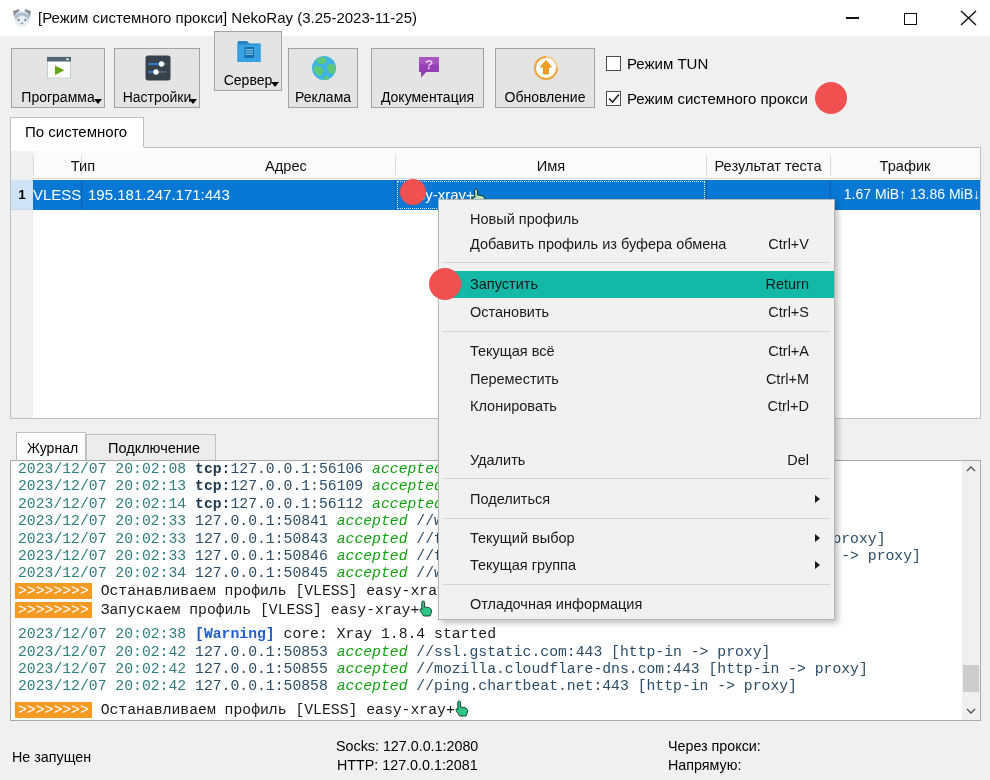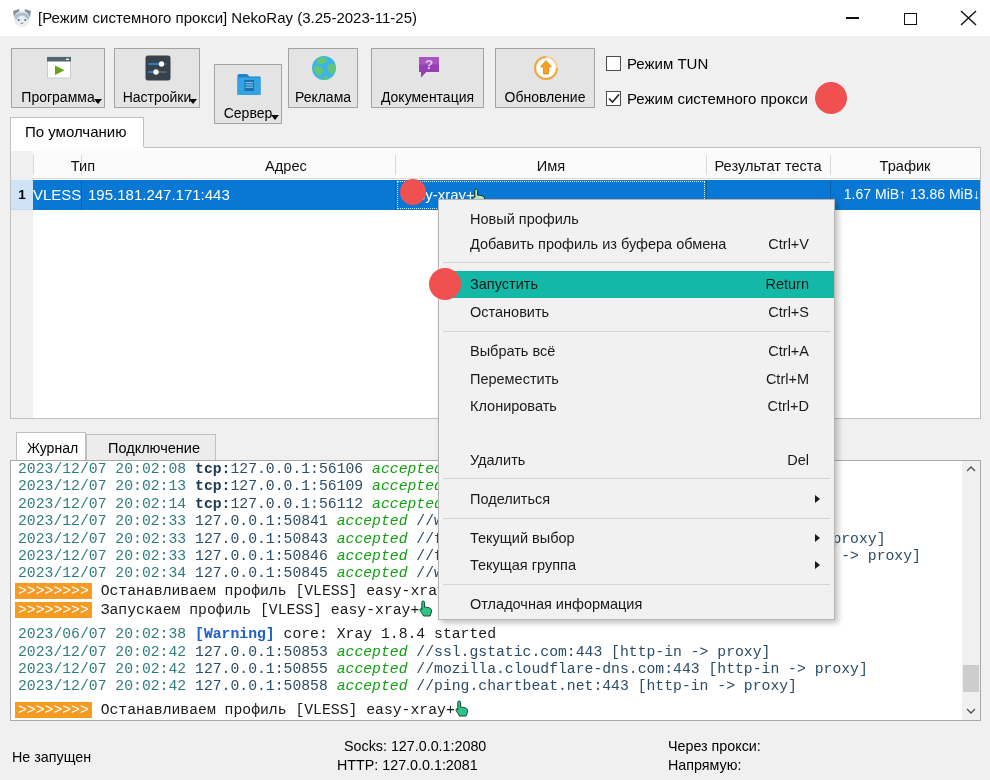--- a/index.html
+++ b/index.html
@@ -61,21 +61,21 @@
     <rect x="3.5" y="8" width="18" height="2" fill="#55606a"></rect>
     <rect x="3.5" y="8" width="12" height="2" fill="#2a7fd0"></rect>
     <circle cx="16.5" cy="9" r="2.7" fill="#fff"></circle>
     <rect x="3.5" y="16" width="18" height="2" fill="#55606a"></rect>
     <rect x="3.5" y="16" width="7" height="2" fill="#2a7fd0"></rect>
     <circle cx="11" cy="17" r="2.7" fill="#fff"></circle>
   </svg>
   <div class="lbl">Настройки</div>
   <div class="abs" style="right:2px;bottom:3px;width:0;height:0;border-top:5px solid #000;border-left:4px solid transparent;border-right:4px solid transparent;"></div>
 </div>
-<div class="tbtn" style="left:214px;top:64px;width:68px;height:60px;">
+<div class="tbtn" style="left:214px;top:31px;width:68px;height:60px;">
   <svg class="abs" style="left:21px;top:6px;" width="26" height="26" viewBox="0 0 26 26">
     <path d="M1.5 4.5 Q1.5 3 3 3 L11 3 L13.5 5.5 L24.5 5.5 L24.5 24 L1.5 24 Z" fill="#2084c4"></path>
     <path d="M1.5 6.5 L24.5 6.5 L24.5 24 L1.5 24 Z" fill="#35a3e3"></path>
     <rect x="8.5" y="9" width="9.5" height="11" fill="#1a6fae"></rect>
     <rect x="9.5" y="11" width="7.5" height="1.2" fill="#7cc4e8"></rect>
     <rect x="9.5" y="13.3" width="7.5" height="1.2" fill="#7cc4e8"></rect>
     <rect x="9.5" y="15.6" width="7.5" height="1.2" fill="#7cc4e8"></rect>
   </svg>
   <div class="lbl">Сервер</div>
   <div class="abs" style="right:2px;bottom:3px;width:0;height:0;border-top:5px solid #000;border-left:4px solid transparent;border-right:4px solid transparent;"></div>
@@ -110,21 +110,21 @@
 
 <div class="cbx" style="left:606px;top:56px;"></div>
 <div class="abs" style="left:627px;top:55px;font-size:15px;">Режим TUN</div>
 <div class="cbx" style="left:606px;top:91px;"></div>
 <svg class="abs" style="left:608px;top:93px;" width="12" height="11" viewBox="0 0 12 11">
   <path d="M1 5.5 L4.5 9 L11 1.5" stroke="#222" stroke-width="1.6" fill="none"></path>
 </svg>
 <div class="abs" style="left:627px;top:90px;font-size:15px;">Режим системного прокси</div>
 
 <div class="abs" style="left:10px;top:117px;width:134px;height:31px;background:#fff;border:1px solid #c0c0c0;border-bottom:none;"></div>
-<div class="abs" style="left:25px;top:123px;font-size:15px;">По умолчанию</div>
+<div class="abs" style="left:25px;top:123px;font-size:15px;">По системного</div>
 
 <div class="abs" style="left:10px;top:147px;width:971px;height:272px;background:#fff;border:1px solid #c0c0c0;"></div>
 <div class="abs" style="left:11px;top:147px;width:133px;height:1px;background:#fff;"></div>
 
 <div class="abs" style="left:11px;top:151px;width:22px;height:267px;background:#f0f0f0;"></div>
 
 <div class="abs" style="left:33px;top:151px;width:947px;height:28px;background:#fbfbfb;border-bottom:1px solid #d9d9d9;"></div>
 <div class="abs" style="left:33px;top:155px;width:1px;height:20px;background:#d9d9d9;"></div>
 <div class="abs" style="left:81px;top:155px;width:1px;height:20px;background:#d9d9d9;"></div>
 <div class="abs" style="left:395px;top:155px;width:1px;height:20px;background:#d9d9d9;"></div>
@@ -164,40 +164,40 @@
 <div class="logline"><span class="ts">2023/12/07 20:02:13</span> <span class="tcp">tcp:</span><span class="ip">127.0.0.1:56109</span> <span class="acc">accepted</span> <span class="ip">//dns.google:853 [tun-in -&gt; proxy]</span></div>
 <div class="logline"><span class="ts">2023/12/07 20:02:14</span> <span class="tcp">tcp:</span><span class="ip">127.0.0.1:56112</span> <span class="acc">accepted</span> <span class="ip">//dns.google:853 [tun-in -&gt; proxy]</span></div>
 <div class="logline"><span class="ts">2023/12/07 20:02:33</span> <span class="ip">127.0.0.1:50841</span> <span class="acc">accepted</span> <span class="ip">//www.googleapis.com:443 [http-in -&gt; proxy]</span></div>
 <div class="logline"><span class="ts">2023/12/07 20:02:33</span> <span class="ip">127.0.0.1:50843</span> <span class="acc">accepted</span> <span class="ip">//firefox.settings.mozilla.org:443 [http-in -&gt; proxy]</span></div>
 <div class="logline"><span class="ts">2023/12/07 20:02:33</span> <span class="ip">127.0.0.1:50846</span> <span class="acc">accepted</span> <span class="ip">//firefox-settings.cdn.mozilla.net:443 [http-in -&gt; proxy]</span></div>
 <div class="logline"><span class="ts">2023/12/07 20:02:34</span> <span class="ip">127.0.0.1:50845</span> <span class="acc">accepted</span> <span class="ip">//www.gstatic.com:443 [http-in -&gt; proxy]</span></div>
 <div class="logline"><span class="oz" style="padding:0 3px;margin-left:-3px;">&gt;&gt;&gt;&gt;&gt;&gt;&gt;&gt;</span> <span class="blk">Останавливаем профиль [VLESS] easy-xray+</span></div>
 <div class="logline" style="margin-bottom:6.5px;"><span class="oz" style="padding:0 3px;margin-left:-3px;">&gt;&gt;&gt;&gt;&gt;&gt;&gt;&gt;</span> <span class="blk">Запускаем профиль [VLESS] easy-xray+</span><svg style="display:inline-block;vertical-align:-3px;" width="14" height="17" viewBox="0 0 14 17">
         <path d="M4.2 1 C5 1 5.6 1.6 5.6 2.4 L5.6 7.2 L6.6 7.2 C10 7.2 12.6 8.4 12.6 10.8 C12.6 11.6 12.4 12.5 12 13.5 L11 16 L4.6 16 C3.8 14.6 2.8 13.2 1.8 11.8 C1.1 10.8 0.7 9.9 1.2 9.2 C1.6 8.6 2.6 8.7 3.1 9.1 L2.8 9.4 L2.8 2.4 C2.8 1.6 3.4 1 4.2 1 Z" fill="#2ec488" stroke="#0d3322" stroke-width="0.9"></path>
       </svg></div>
-<div class="logline"><span class="ts">2023/06/07 20:02:38</span> <span class="warn">[Warning]</span> core: Xray 1.8.4 started</div>
+<div class="logline"><span class="ts">2023/12/07 20:02:38</span> <span class="warn">[Warning]</span> core: Xray 1.8.4 started</div>
 <div class="logline"><span class="ts">2023/12/07 20:02:42</span> <span class="ip">127.0.0.1:50853</span> <span class="acc">accepted</span> <span class="ip">//ssl.gstatic.com:443 [http-in -&gt; proxy]</span></div>
 <div class="logline"><span class="ts">2023/12/07 20:02:42</span> <span class="ip">127.0.0.1:50855</span> <span class="acc">accepted</span> <span class="ip">//mozilla.cloudflare-dns.com:443 [http-in -&gt; proxy]</span></div>
 <div class="logline" style="margin-bottom:4.5px;"><span class="ts">2023/12/07 20:02:42</span> <span class="ip">127.0.0.1:50858</span> <span class="acc">accepted</span> <span class="ip">//ping.chartbeat.net:443 [http-in -&gt; proxy]</span></div>
 <div class="logline"><span class="oz" style="padding:0 3px;margin-left:-3px;">&gt;&gt;&gt;&gt;&gt;&gt;&gt;&gt;</span> <span class="blk">Останавливаем профиль [VLESS] easy-xray+</span><svg style="display:inline-block;vertical-align:-3px;" width="14" height="17" viewBox="0 0 14 17">
         <path d="M4.2 1 C5 1 5.6 1.6 5.6 2.4 L5.6 7.2 L6.6 7.2 C10 7.2 12.6 8.4 12.6 10.8 C12.6 11.6 12.4 12.5 12 13.5 L11 16 L4.6 16 C3.8 14.6 2.8 13.2 1.8 11.8 C1.1 10.8 0.7 9.9 1.2 9.2 C1.6 8.6 2.6 8.7 3.1 9.1 L2.8 9.4 L2.8 2.4 C2.8 1.6 3.4 1 4.2 1 Z" fill="#2ec488" stroke="#0d3322" stroke-width="0.9"></path>
       </svg></div>
 </div>
 
 <div class="abs" style="left:962px;top:461px;width:18px;height:259px;background:#f0f0f0;"></div>
 <svg class="abs" style="left:966px;top:466px;" width="10" height="6" viewBox="0 0 10 6">
     <path d="M1 5 L5 1 L9 5" stroke="#505050" stroke-width="1.3" fill="none"></path>
   </svg>
 <div class="abs" style="left:963px;top:665px;width:16px;height:27px;background:#cdcdcd;"></div>
 <svg class="abs" style="left:966px;top:708px;" width="10" height="6" viewBox="0 0 10 6">
     <path d="M1 1 L5 5 L9 1" stroke="#505050" stroke-width="1.3" fill="none"></path>
   </svg>
 
 <div class="abs" style="left:12px;top:749px;font-size:14.3px;">Не запущен</div>
-<div class="abs" style="left:344px;top:738px;font-size:14.3px;">Socks: 127.0.0.1:2080</div>
+<div class="abs" style="left:336px;top:738px;font-size:14.3px;">Socks: 127.0.0.1:2080</div>
 <div class="abs" style="left:337px;top:757px;font-size:14.3px;">HTTP: 127.0.0.1:2081</div>
 <div class="abs" style="left:668px;top:738px;font-size:14.3px;">Через прокси:</div>
 <div class="abs" style="left:668px;top:757px;font-size:14.3px;">Напрямую:</div>
 
 <div class="abs" style="left:438px;top:199px;width:397px;height:421px;background:#f1f1f1;border:1px solid #b5b5b5;box-shadow:3px 3px 6px rgba(0,0,0,0.25);"></div>
 <div class="abs" style="left:439px;top:200px;width:395px;height:419px;overflow:visible;">
   <div class="mitem" style="top:6.2px;">
       <span class="t">Новый профиль</span>
     </div>
   <div class="mitem" style="top:31.3px;">
@@ -208,21 +208,21 @@
   <div class="mitem" style="top:70.9px;background:#14b8a6;">
       <span class="t">Запустить</span>
       <span class="s">Return</span>
     </div>
   <div class="mitem" style="top:99.4px;">
       <span class="t">Остановить</span>
       <span class="s">Ctrl+S</span>
     </div>
   <div class="msep" style="top:131px;"></div>
   <div class="mitem" style="top:138.4px;">
-      <span class="t">Выбрать всё</span>
+      <span class="t">Текущая всё</span>
       <span class="s">Ctrl+A</span>
     </div>
   <div class="mitem" style="top:165.8px;">
       <span class="t">Переместить</span>
       <span class="s">Ctrl+M</span>
     </div>
   <div class="mitem" style="top:192.5px;">
       <span class="t">Клонировать</span>
       <span class="s">Ctrl+D</span>
     </div>

